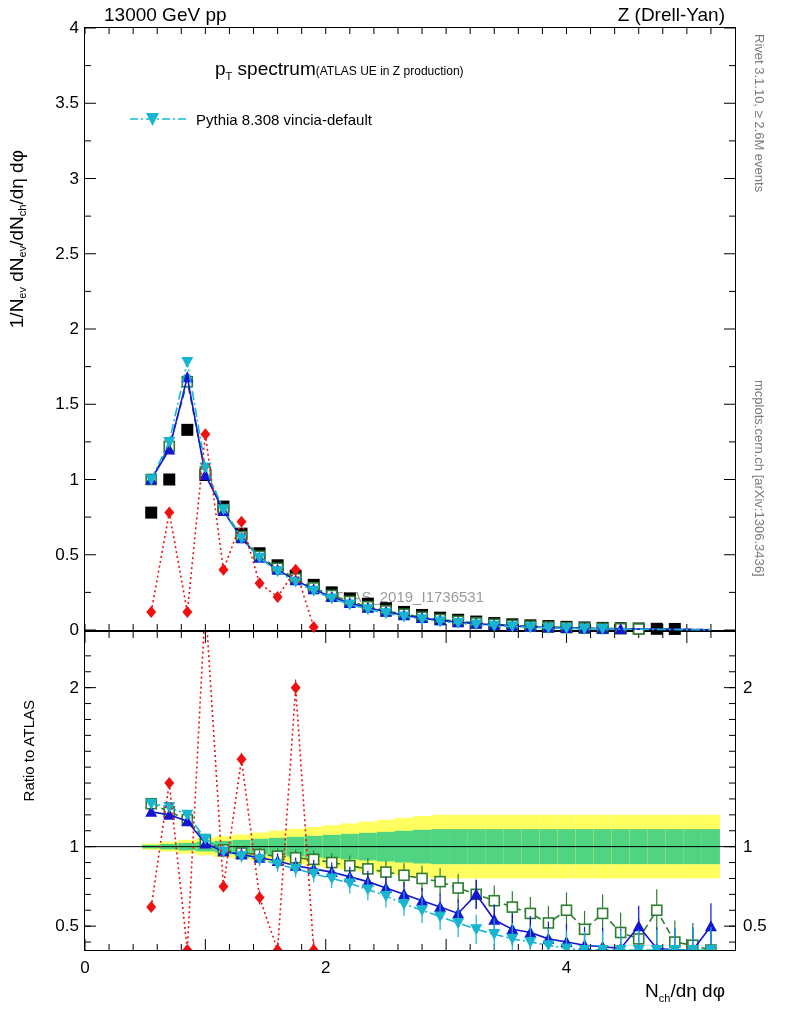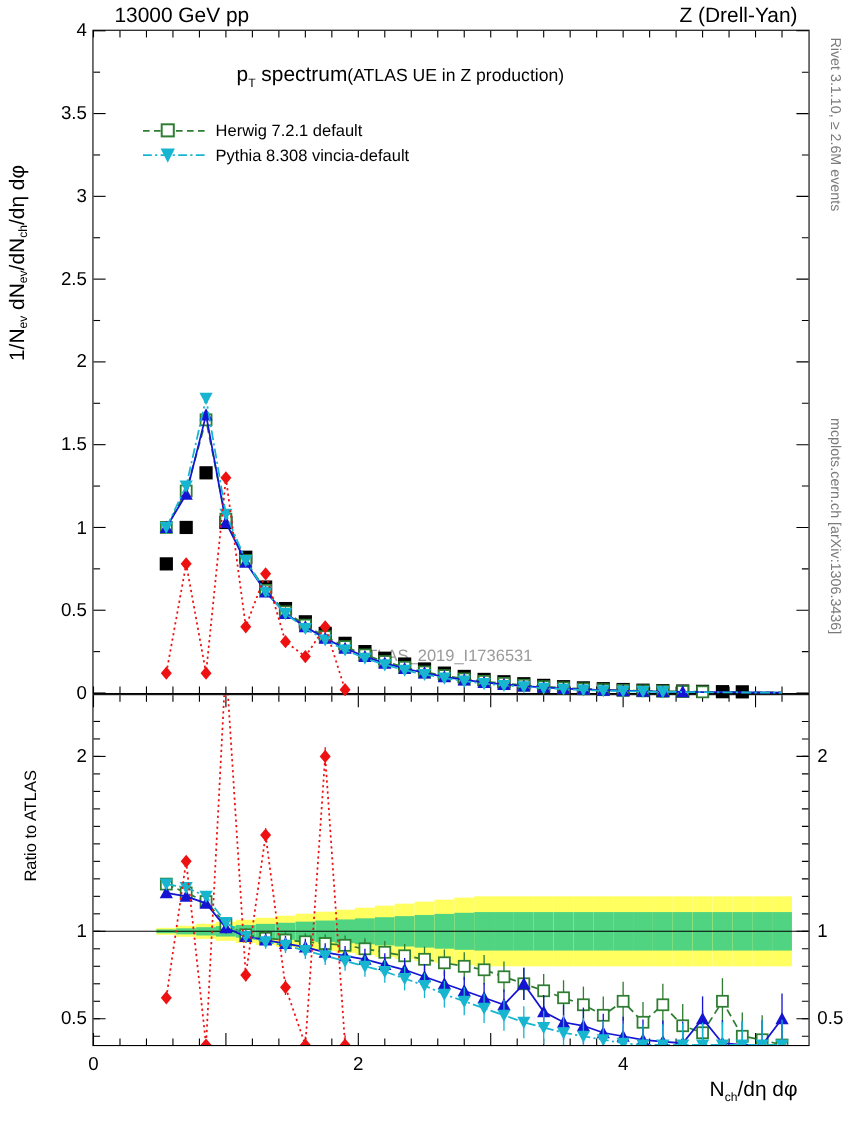--- a/index.html
+++ b/index.html
@@ -51,21 +51,21 @@
     position:absolute;left:20px;top:700px;
     writing-mode:vertical-rl;transform:rotate(180deg);
     font-size:15px;
   }
   #xtitle{
     position:absolute;right:46px;top:980px;font-size:19px;
   }
 
   
   #plottitle{position:absolute;left:215px;top:58px;font-size:19px;}
-  #plottitle .sub{font-size:16px;}
+  #plottitle .sub{font-size:12px;}
 
   .sup-sub{font-size:11px;vertical-align:sub;}
 
   
   #legend{position:absolute;left:128px;top:108px;font-size:15px;}
   #legend .row{display:flex;align-items:center;height:22px;}
   #legend .marker{width:60px;height:20px;position:relative;margin-right:8px;}
   #legend .lbl{white-space:nowrap;}
 
   .watermark{position:absolute;left:325px;top:588px;font-size:15px;color:#9a9a9a;}
@@ -94,29 +94,20 @@
   <div id="mainframe" class="abs"></div>
   <div id="ratioframe" class="abs"></div>
 
   <div id="plottitle">
     p<span class="sup-sub">T</span> spectrum<span class="sub">(ATLAS UE in Z production)</span>
   </div>
 
   <div class="watermark">ATLAS_2019_I1736531</div>
 
   <div id="legend">
-    <div class="row">
-      <span class="marker">
-        <svg width="60" height="20">
-          <line x1="2" y1="10" x2="58" y2="10" stroke="#2e7d32" stroke-width="1.6" stroke-dasharray="6,4"></line>
-          <rect x="19" y="4" width="11" height="11" fill="#fff" stroke="#2e7d32" stroke-width="1.8"></rect>
-        </svg>
-      </span>
-      <span class="lbl">Herwig 7.2.1 default</span>
-    </div>
     <div class="row">
       <span class="marker">
         <svg width="60" height="20">
           <line x1="2" y1="10" x2="58" y2="10" stroke="#17b5d0" stroke-width="1.6" stroke-dasharray="8,3,2,3"></line>
           <polygon points="18,4 31,4 24.5,17" fill="#17b5d0"></polygon>
         </svg>
       </span>
       <span class="lbl">Pythia 8.308 vincia-default</span>
     </div>
   </div>

